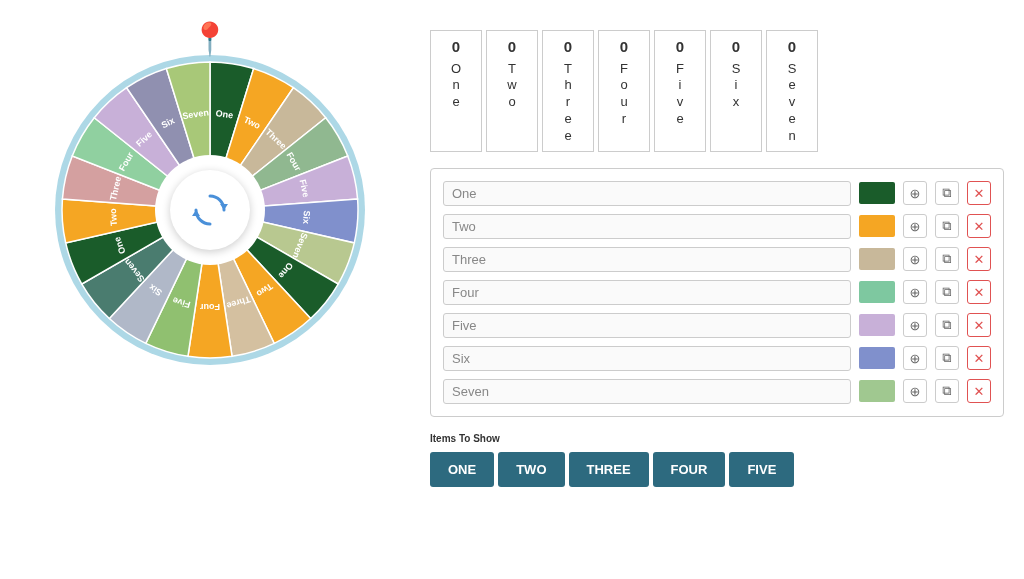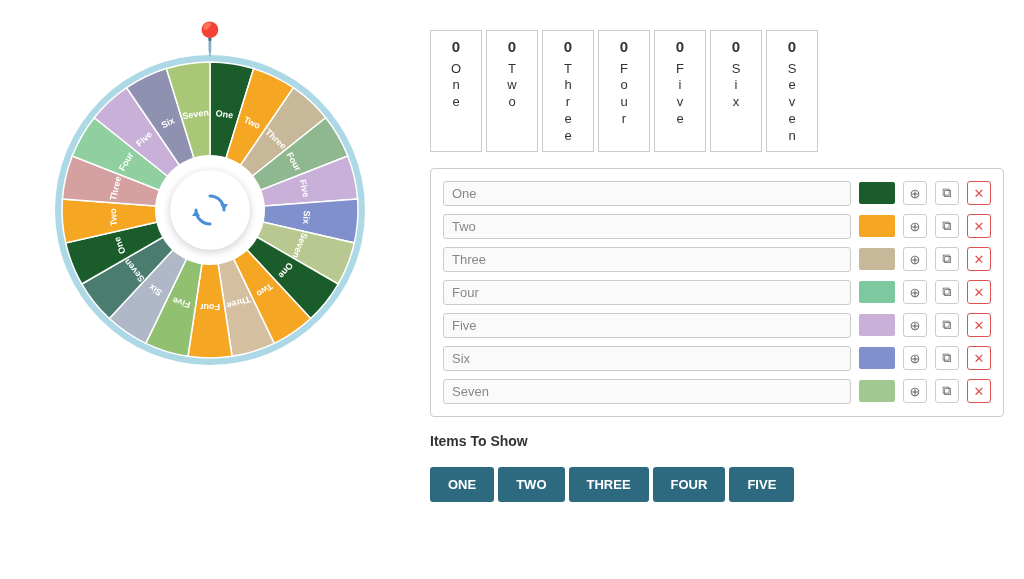--- a/index.html
+++ b/index.html
@@ -146,24 +146,24 @@
       flex-shrink: 0;
     }
 
     .icon-btn.red-x {
       border-color: #e05252;
       color: #e05252;
     }
 
     
     .items-to-show-label {
-      font-size: 14px;
+      font-size: 10px;
       font-weight: bold;
       color: #333;
-      margin-bottom: 18px;
+      margin-bottom: 8px;
     }
 
     .items-buttons {
       display: flex;
       gap: 4px;
     }
 
     .item-toggle-btn {
       background: #2d6a7f;
       color: white;

